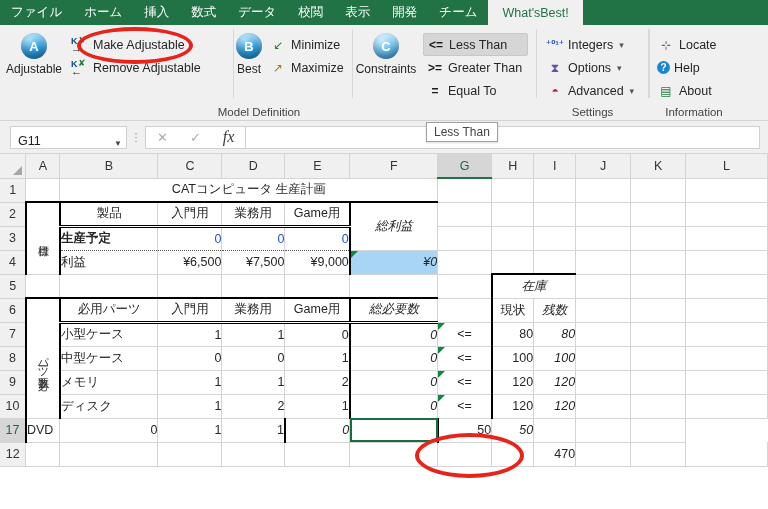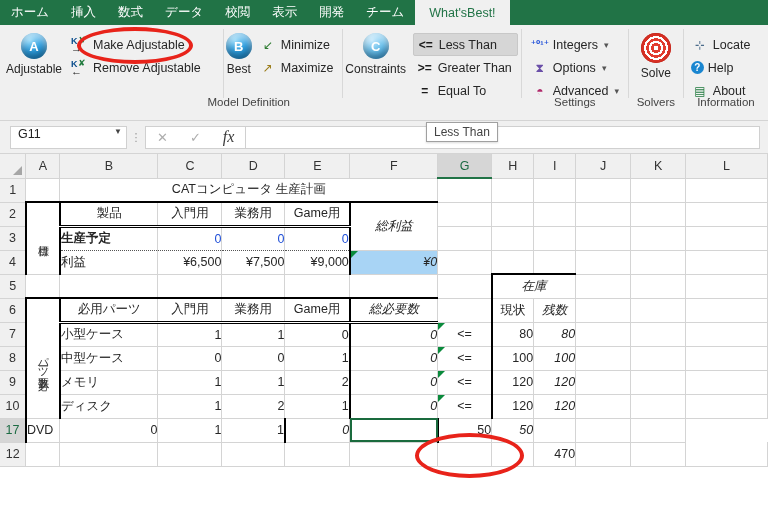--- a/index.html
+++ b/index.html
@@ -25,21 +25,21 @@
   .ribbon{
     height:95px;background:#f0f0f0;border-bottom:1px solid #d4d4d4;
     display:flex;position:relative;
   }
   .rgroup{
     position:relative;display:flex;flex-direction:column;
     justify-content:flex-start;
   }
   .rgroup .gbody{display:flex;align-items:flex-start;padding-top:4px;}
   .gcaption{
-    position:absolute;bottom:12px;width:100%;text-align:center;
+    position:absolute;bottom:2px;width:100%;text-align:center;
     font-size:11.5px;color:#444;
   }
   .sep{width:1px;background:#d8d8d8;margin:4px 0 22px 0;}
   .bigbtn{
     display:flex;flex-direction:column;align-items:center;justify-content:flex-start;
     width:64px;padding:4px 2px 0 2px;cursor:default;
   }
   .bigbtn .lbl{font-size:12px;margin-top:3px;color:#262626;text-align:center;}
   .orb{
     width:26px;height:26px;border-radius:50%;
@@ -87,21 +87,21 @@
     padding:2px 7px;font-size:12px;color:#444;z-index:45;
     box-shadow:0 1px 2px rgba(0,0,0,.15);
   }
   
   .fbar{
     height:32px;background:#f0f0f0;display:flex;align-items:center;
     padding:0 4px;border-bottom:1px solid #d4d4d4;gap:0;
   }
   .namebox{
     width:104px;height:21px;background:#fff;border:1px solid #d0d0d0;
-    display:flex;align-items:flex-start;justify-content:space-between;
+    display:flex;align-items:flex-end;justify-content:space-between;
     padding:0 4px 0 7px;font-size:12.5px;color:#222;margin-left:6px;
   }
   .namebox .cv{font-size:8px;color:#444;}
   .vdots{width:18px;text-align:center;color:#9a9a9a;font-size:11px;letter-spacing:0;}
   .fbtns{
     display:flex;align-items:center;height:21px;background:#fff;
     border:1px solid #d0d0d0;border-right:none;
   }
   .fbtn{width:33px;text-align:center;color:#adadad;font-size:13px;}
   .fbtn.fx{color:#3b3b3b;font-style:italic;font-family:"Liberation Serif",serif;font-size:16px;}
@@ -166,20 +166,21 @@
     border-left:7px solid #0a8a3c;border-bottom:7px solid transparent;
   }
   .selcell{
     outline:2px solid #1a6b3e;outline-offset:-2px;background:#fff !important;
   }
 </style>
 </head>
 <body>
 
 <div class="tabbar">
+  <div class="tab">ファイル</div>
   <div class="tab">ホーム</div>
   <div class="tab">挿入</div>
   <div class="tab">数式</div>
   <div class="tab">データ</div>
   <div class="tab">校閲</div>
   <div class="tab">表示</div>
   <div class="tab">開発</div>
   <div class="tab">チーム</div>
   <div class="tab active">What'sBest!</div>
 </div>
@@ -284,29 +285,20 @@
           <span>Advanced</span>
           <span class="caretd">▾</span>
         </div>
       </div>
     </div>
     <div class="gcaption">Settings</div>
   </div>
 
   <div class="sep"></div>
 
-  <div class="rgroup" style="width:54px;">
-    <div class="gbody" style="justify-content:center;">
-      <div class="bigbtn" style="width:52px;">
-        <div class="target"></div>
-        <div class="lbl">Solve</div>
-      </div>
-    </div>
-    <div class="gcaption">Solvers</div>
-  </div>
 
   <div class="sep"></div>
 
   <div class="rgroup" style="width:88px;">
     <div class="gbody">
       <div class="smallcol" style="margin-left:2px;">
         <div class="smallbtn">
           <span class="gi" style="color:#4a6b8a;font-size:12px;">⊹</span>
           <span>Locate</span>
         </div>

